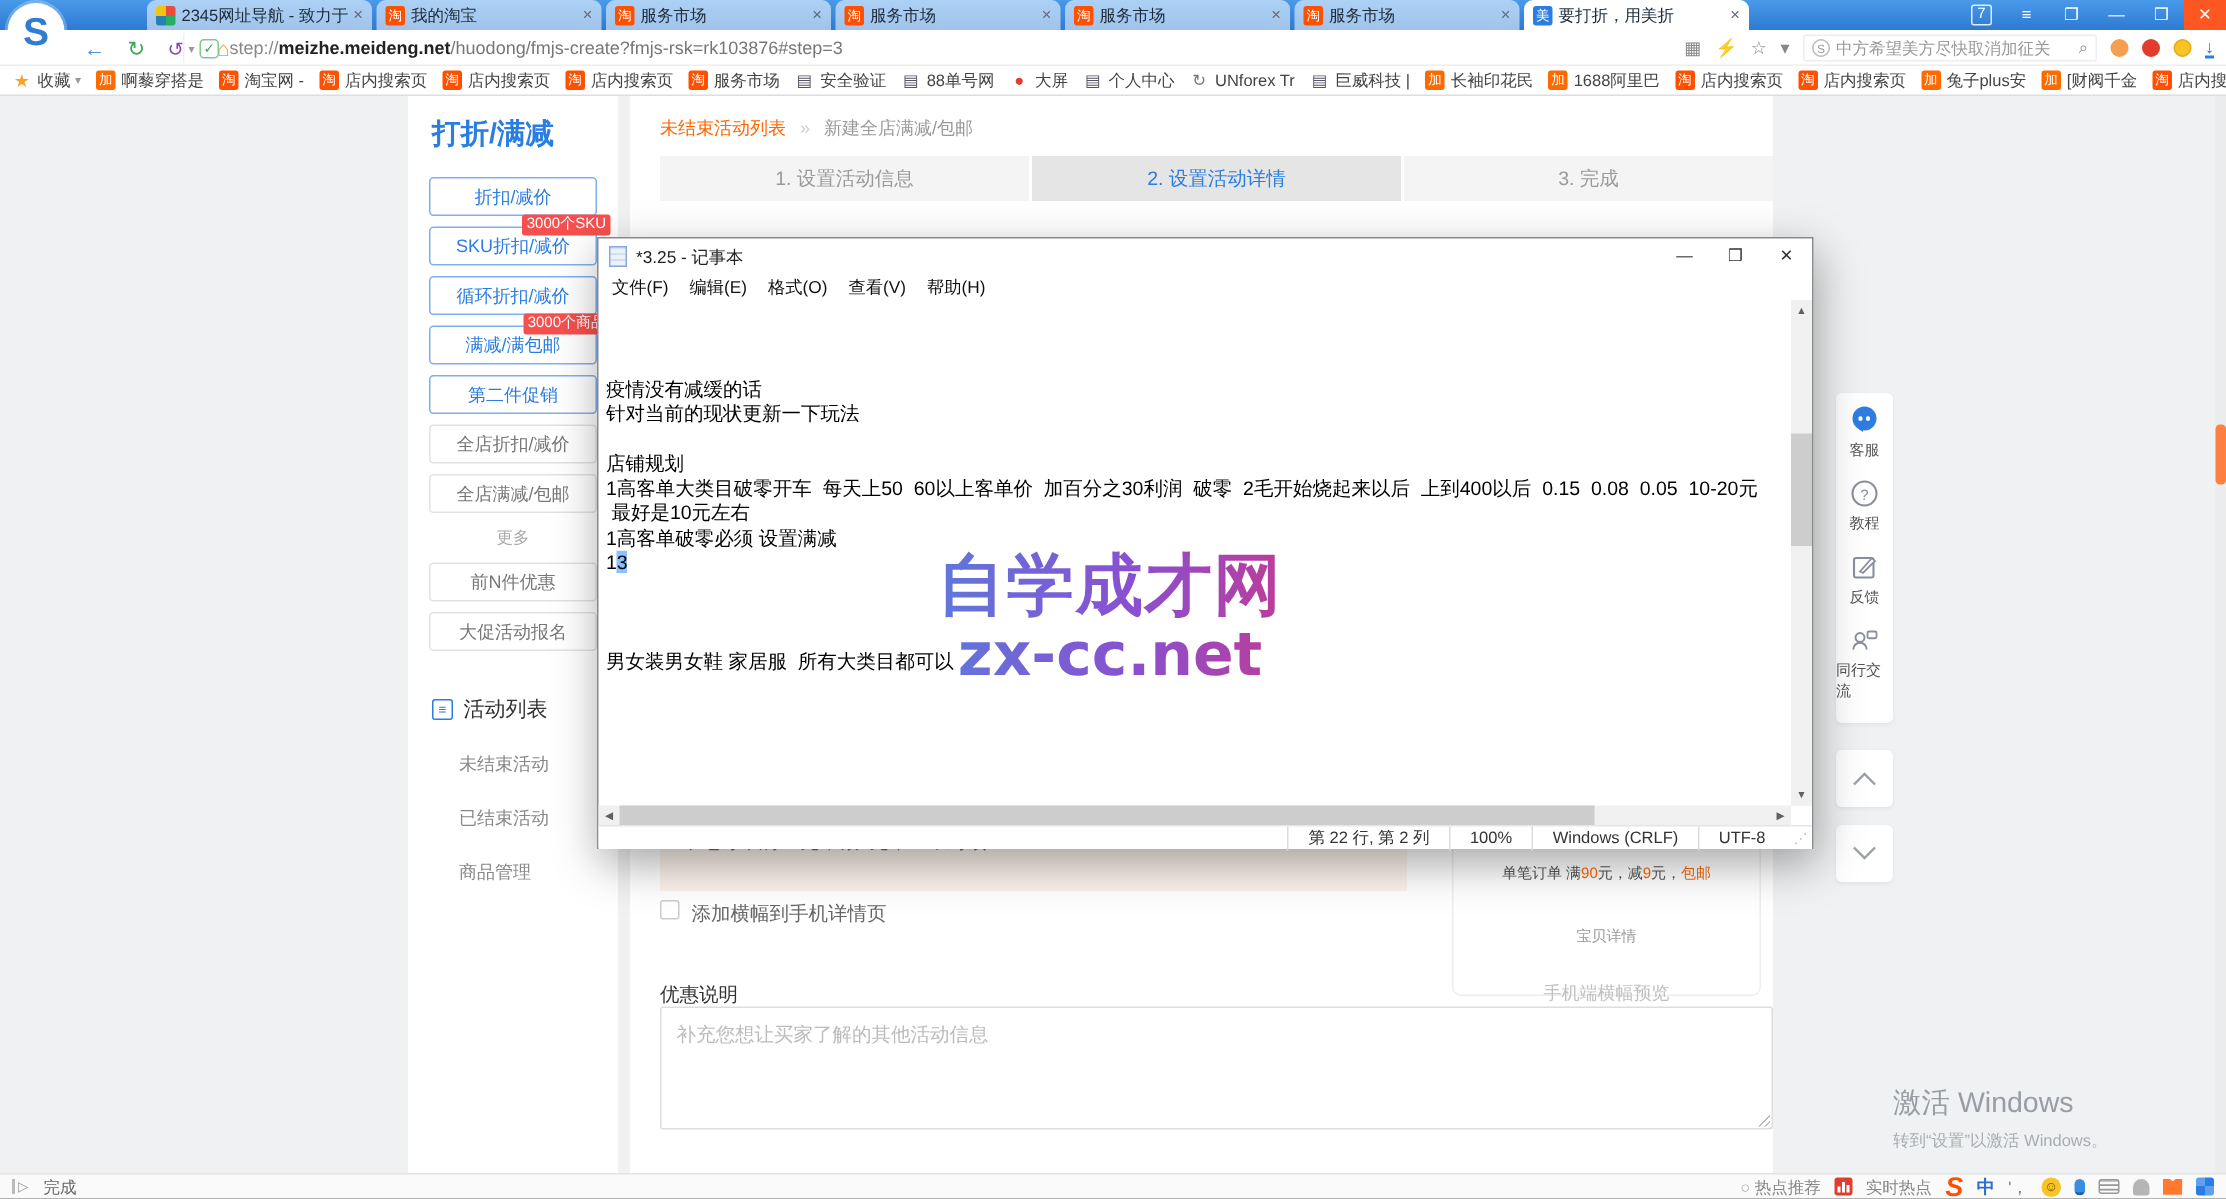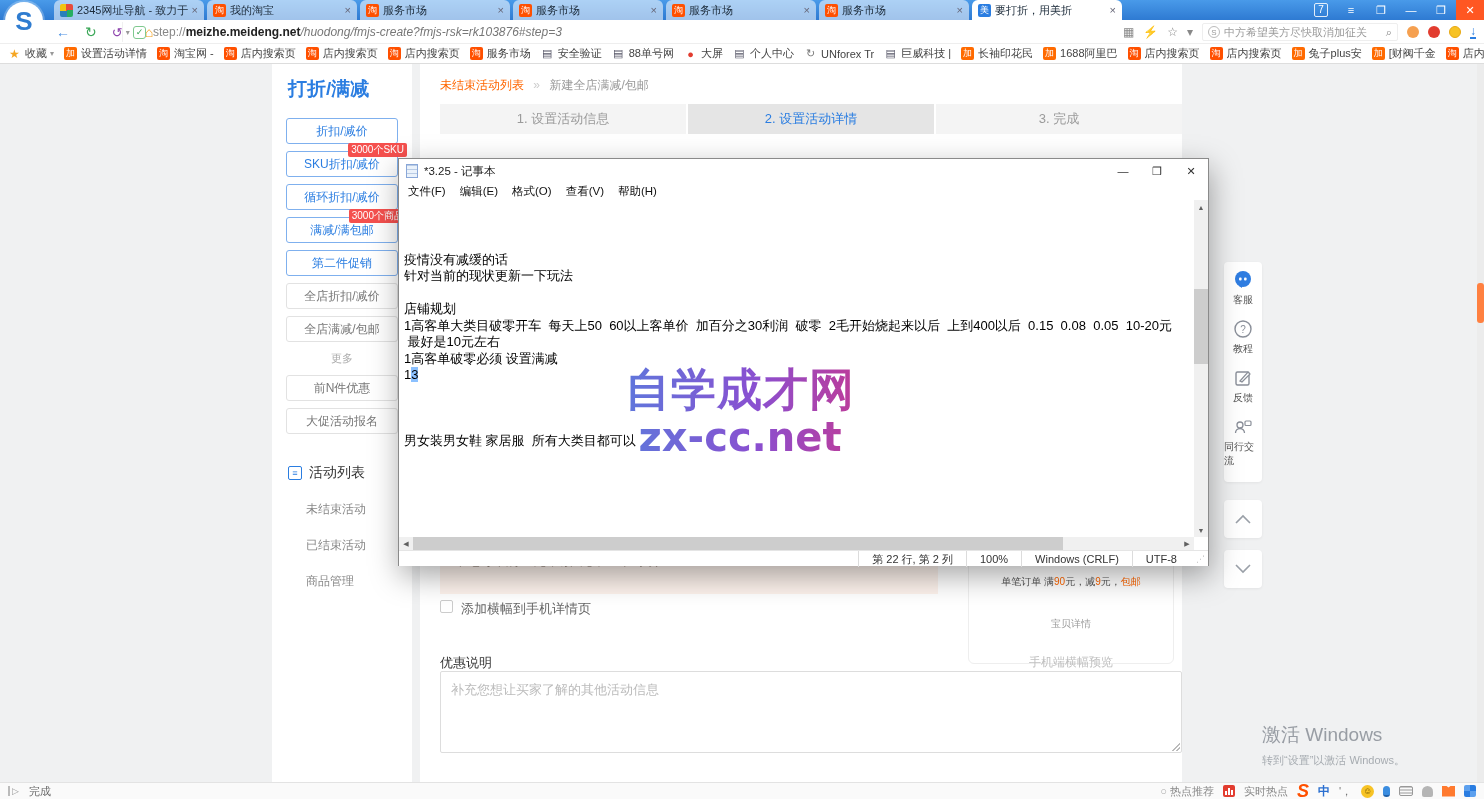--- a/index.html
+++ b/index.html
@@ -5,42 +5,42 @@
   * { margin:0; padding:0; box-sizing:border-box; }
   body { font-family:"Liberation Sans",sans-serif; background:#222; }
   .screen { position:relative; width:1484px; height:799px; background:#fff; overflow:hidden; }
 
   
   .tabbar { position:absolute; left:0; top:0; width:1484px; height:20px;
             background:linear-gradient(#499ae9,#2e7ad2); display:flex; align-items:flex-end; padding-left:54px; }
   .logo { position:absolute; left:5px; top:2px; width:38px; height:38px; border-radius:50%;
           background:#fff; color:#2f7cd0; font-weight:bold; font-size:26px; display:flex;
           align-items:center; justify-content:center; z-index:30; box-shadow:0 0 0 2px rgba(255,255,255,.25);}
-  .tabs { display:flex; height:20px; }
+  .tabs { display:flex; height:20px;margin-left:44px; }
   .tab { width:150px; height:20px; display:flex; align-items:center; padding:0 6px;
          background:rgba(255,255,255,.55); border-radius:6px 6px 0 0; margin-right:3px;
          font-size:11px; color:#1c2b3a; overflow:hidden; white-space:nowrap; }
   .tab.active { background:#fff; }
   .tab-label { overflow:hidden; white-space:nowrap; flex:1; }
   .tab-close { margin-left:4px; color:#667; font-size:11px; flex:none; }
   .winctrl { position:absolute; right:0; top:0; height:20px; display:flex; align-items:center; gap:0; }
   .winctrl span { width:30px; text-align:center; color:#fff; font-size:11px; line-height:20px; }
   .wc-count { border:1px solid rgba(255,255,255,.85); border-radius:2px; width:14px !important; height:14px; line-height:12px !important; margin:0 8px; font-size:10px !important; }
   .wc-close { background:#ff5722; width:28px !important; }
 
   
   .toolbar { position:absolute; left:0; top:20px; width:1484px; height:24px; background:#fff; border-bottom:1px solid #eee; }
   .nav { position:absolute; left:56px; top:0; height:24px; display:flex; align-items:center; gap:15px; font-size:14px; }
   .nav-back{color:#4a90e2;} .nav-refresh{color:#3aa757;} .nav-undo{color:#8e44ad; font-size:13px;} .nav-home{color:#f39c12;}
   .nav-caret{color:#999;font-size:8px;margin-left:-12px;}
   .urlbox { position:absolute; left:122px; top:2px; width:980px; height:20px; display:flex; align-items:center; gap:7px;
             border-left:1px solid #f0f0f0; padding-left:10px; font-size:12px; }
   .shield { color:#3aa757; border:1px solid #7fc98f; border-radius:3px; font-size:9px; width:13px; height:13px;
             display:flex; align-items:center; justify-content:center; }
-  .url-scheme{color:#888;} .url-host{color:#222;font-weight:bold;} .url-path{color:#777;font-style:italic;}
+  .url-scheme{color:#888;} .url-host{color:#222;font-weight:bold;} .url-path{color:#777;}
   .toolright { position:absolute; right:8px; top:0; height:24px; display:flex; align-items:center; gap:9px; }
   .tr-ic { color:#888; font-size:12px; }
   .searchbox { display:flex; align-items:center; gap:4px; border:1px solid #eee; border-radius:2px;
                height:18px; padding:0 5px; width:196px; font-size:11px; color:#999; }
   .s-logo { width:12px; height:12px; border:1px solid #bbb; border-radius:50%; font-size:8px; color:#999;
             display:flex;align-items:center;justify-content:center; flex:none;}
   .searchbox .q { margin-left:auto; color:#888; }
   .dot { width:12px; height:12px; border-radius:50%; display:inline-block; }
   .dot-orange{background:#f5a050;} .dot-red{background:#e23c2f;} .dot-yellow{background:#f7c325; border:1px solid #e8a812;}
   .dl-arrow { color:#2a7de1; font-weight:bold; font-size:12px; border-bottom:2px solid #2a7de1; line-height:11px; }
@@ -272,21 +272,21 @@
   <div class="bmbar">
 
       <span class="bm">
         <span class="ic star-icon"></span>
         <span>收藏</span>
         <span class="bm-caret">▾</span>
       </span>
 
       <span class="bm">
         <span class="ic promo-icon"></span>
-        <span>设置活动详情</span>
+        <span>啊藜穿搭是</span>
 
       </span>
 
       <span class="bm">
         <span class="ic tao-icon"></span>
         <span>淘宝网 -</span>
 
       </span>
 
       <span class="bm">

